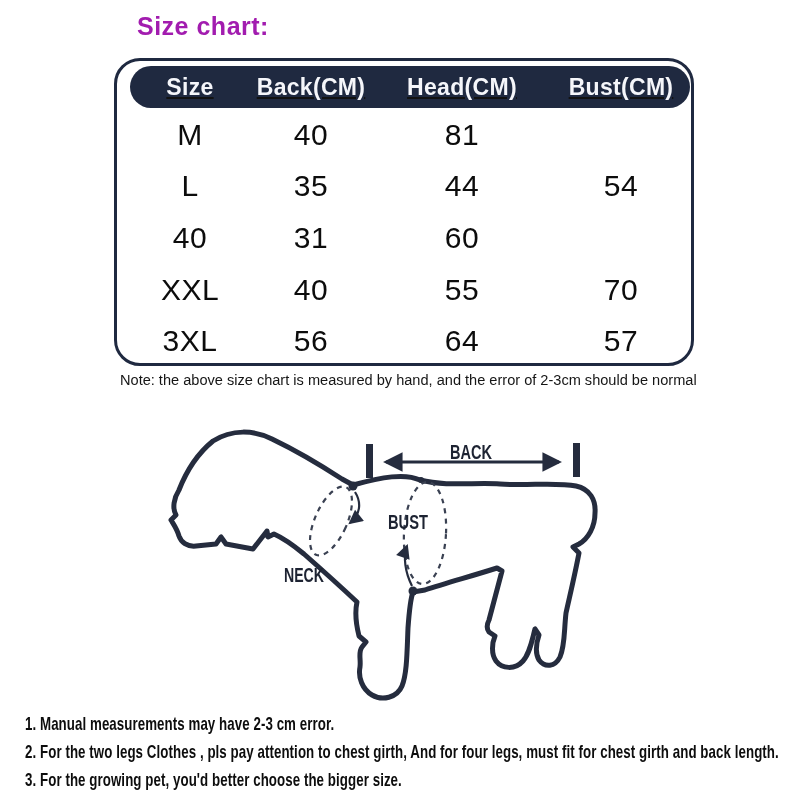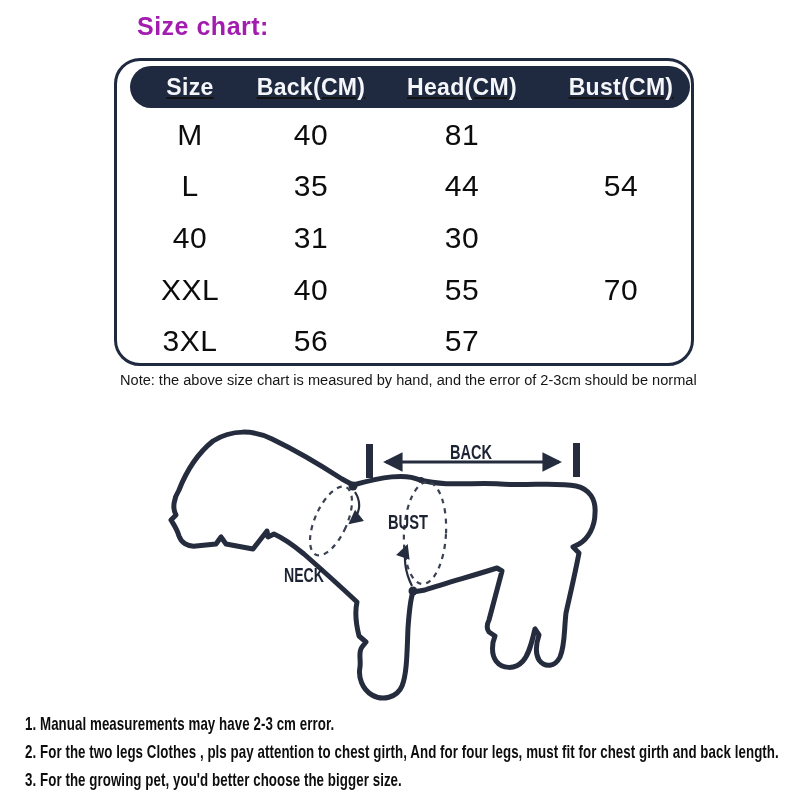--- a/index.html
+++ b/index.html
@@ -58,31 +58,32 @@
       </div>
       <div class="trow">
         <div class="tcell">L</div>
         <div class="tcell">35</div>
         <div class="tcell">44</div>
         <div class="tcell">54</div>
       </div>
       <div class="trow">
         <div class="tcell">40</div>
         <div class="tcell">31</div>
-        <div class="tcell">30</div>
+        <div class="tcell">60</div>
       </div>
       <div class="trow">
         <div class="tcell">XXL</div>
         <div class="tcell">40</div>
         <div class="tcell">55</div>
         <div class="tcell">70</div>
       </div>
       <div class="trow">
         <div class="tcell">3XL</div>
         <div class="tcell">56</div>
+        <div class="tcell">64</div>
         <div class="tcell">57</div>
       </div>
     </div>
   </div>
 
   <div class="table-note">Note: the above size chart is measured by hand, and the error of 2-3cm should be normal</div>
 
   <svg class="diagram-svg" viewBox="0 0 800 800">
     <defs>
       <marker id="ah" viewBox="0 0 10 10" refX="8.5" refY="5" markerWidth="7.5" markerHeight="6.5" orient="auto-start-reverse">

